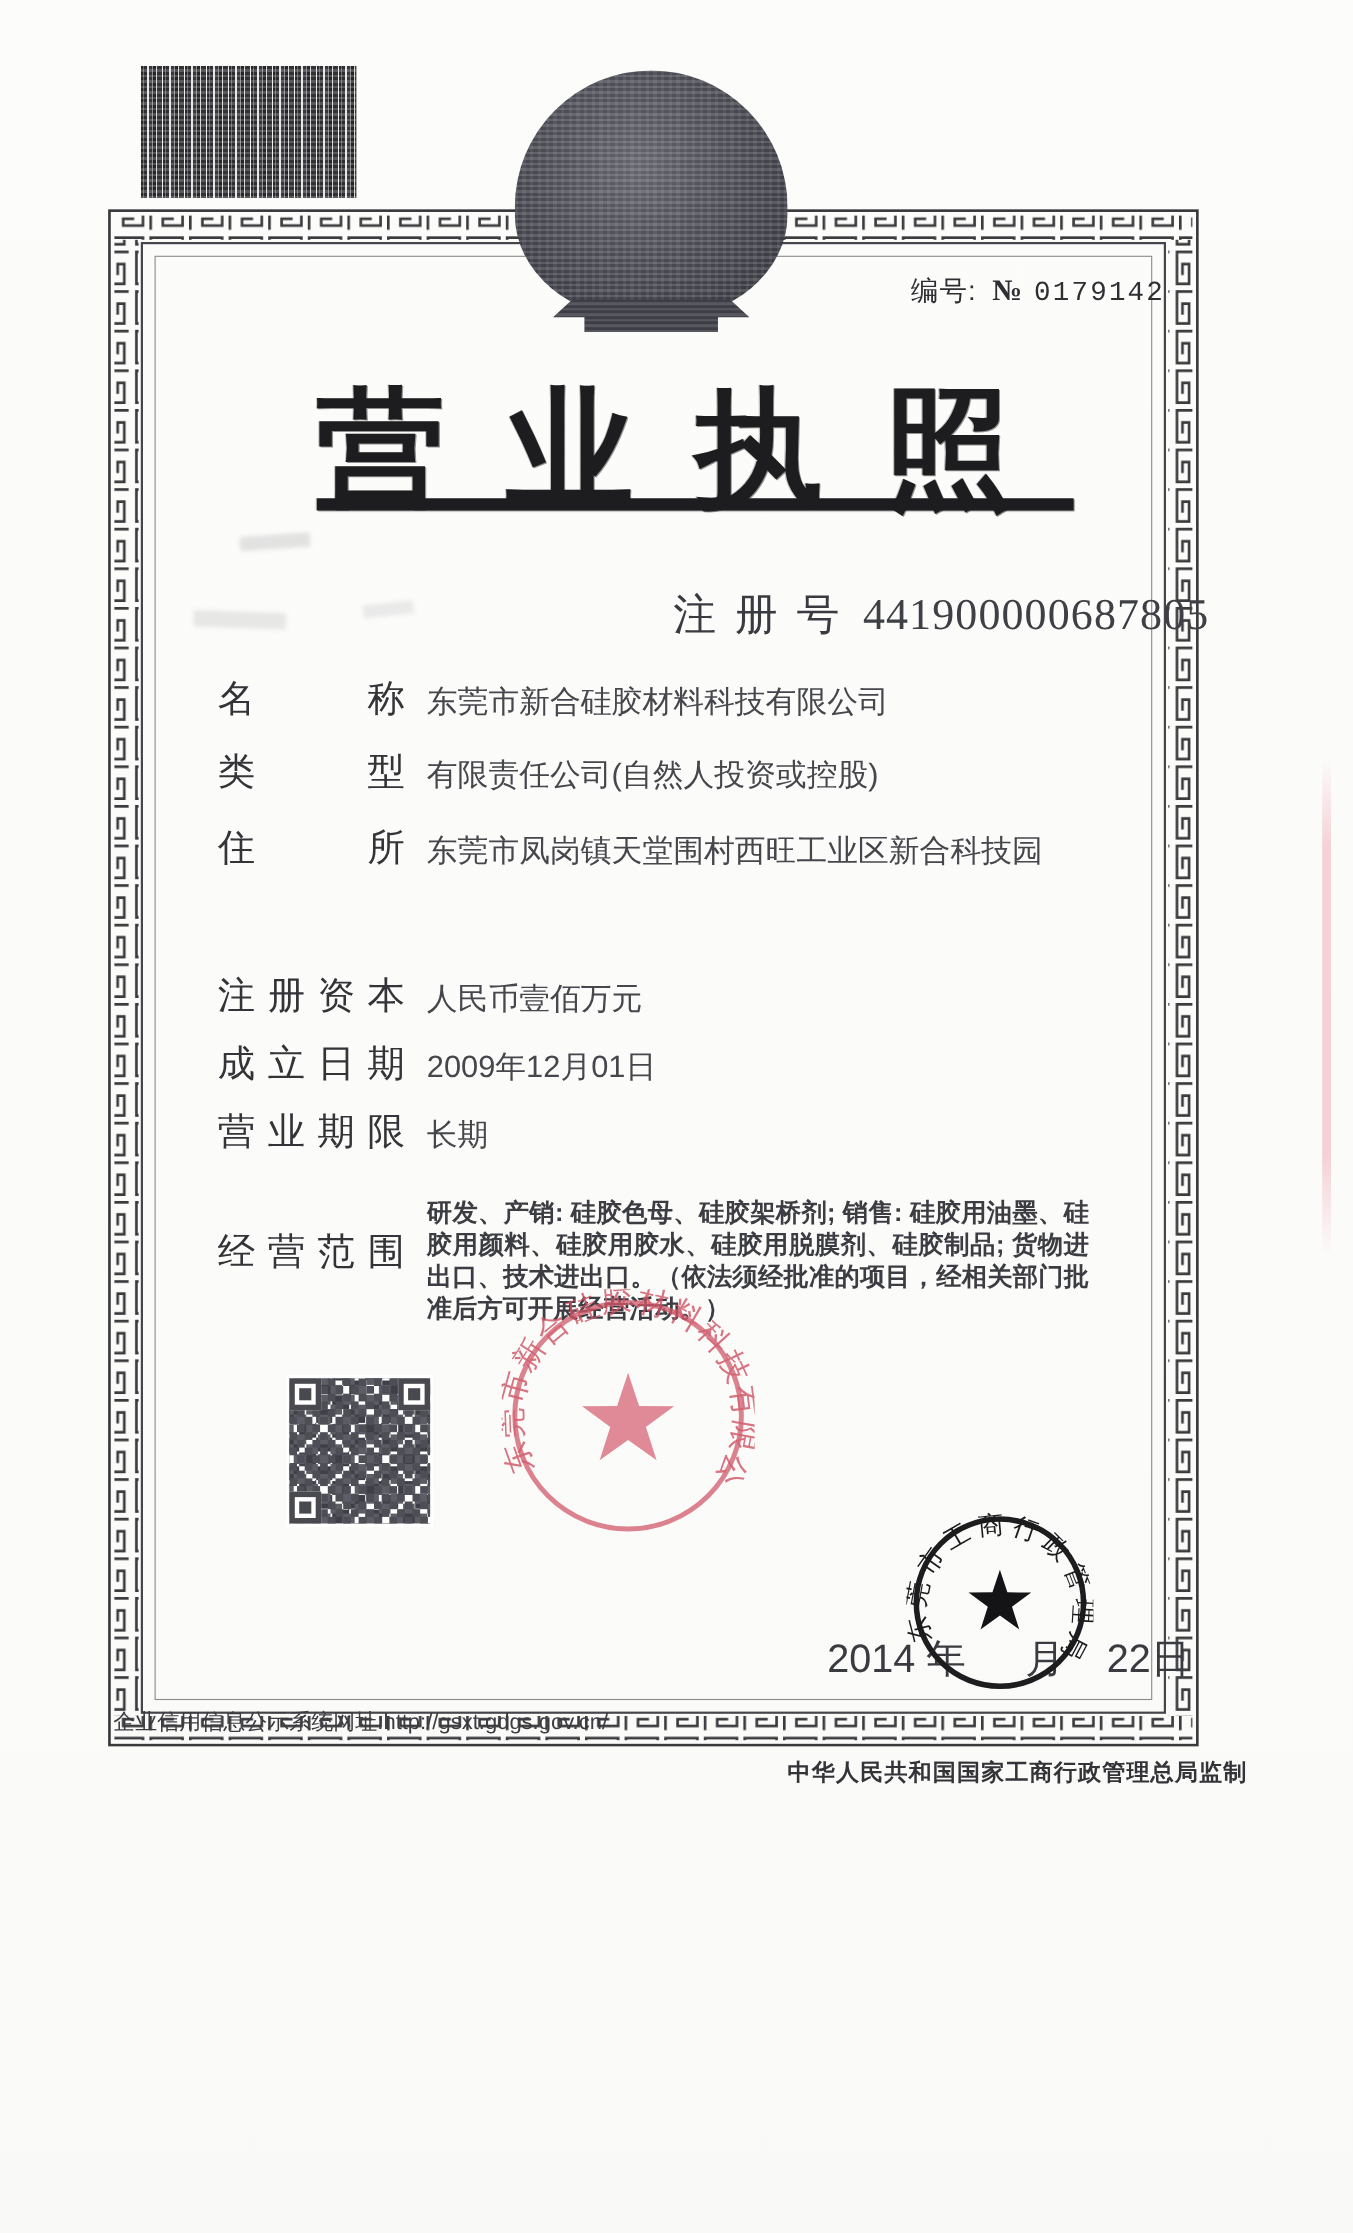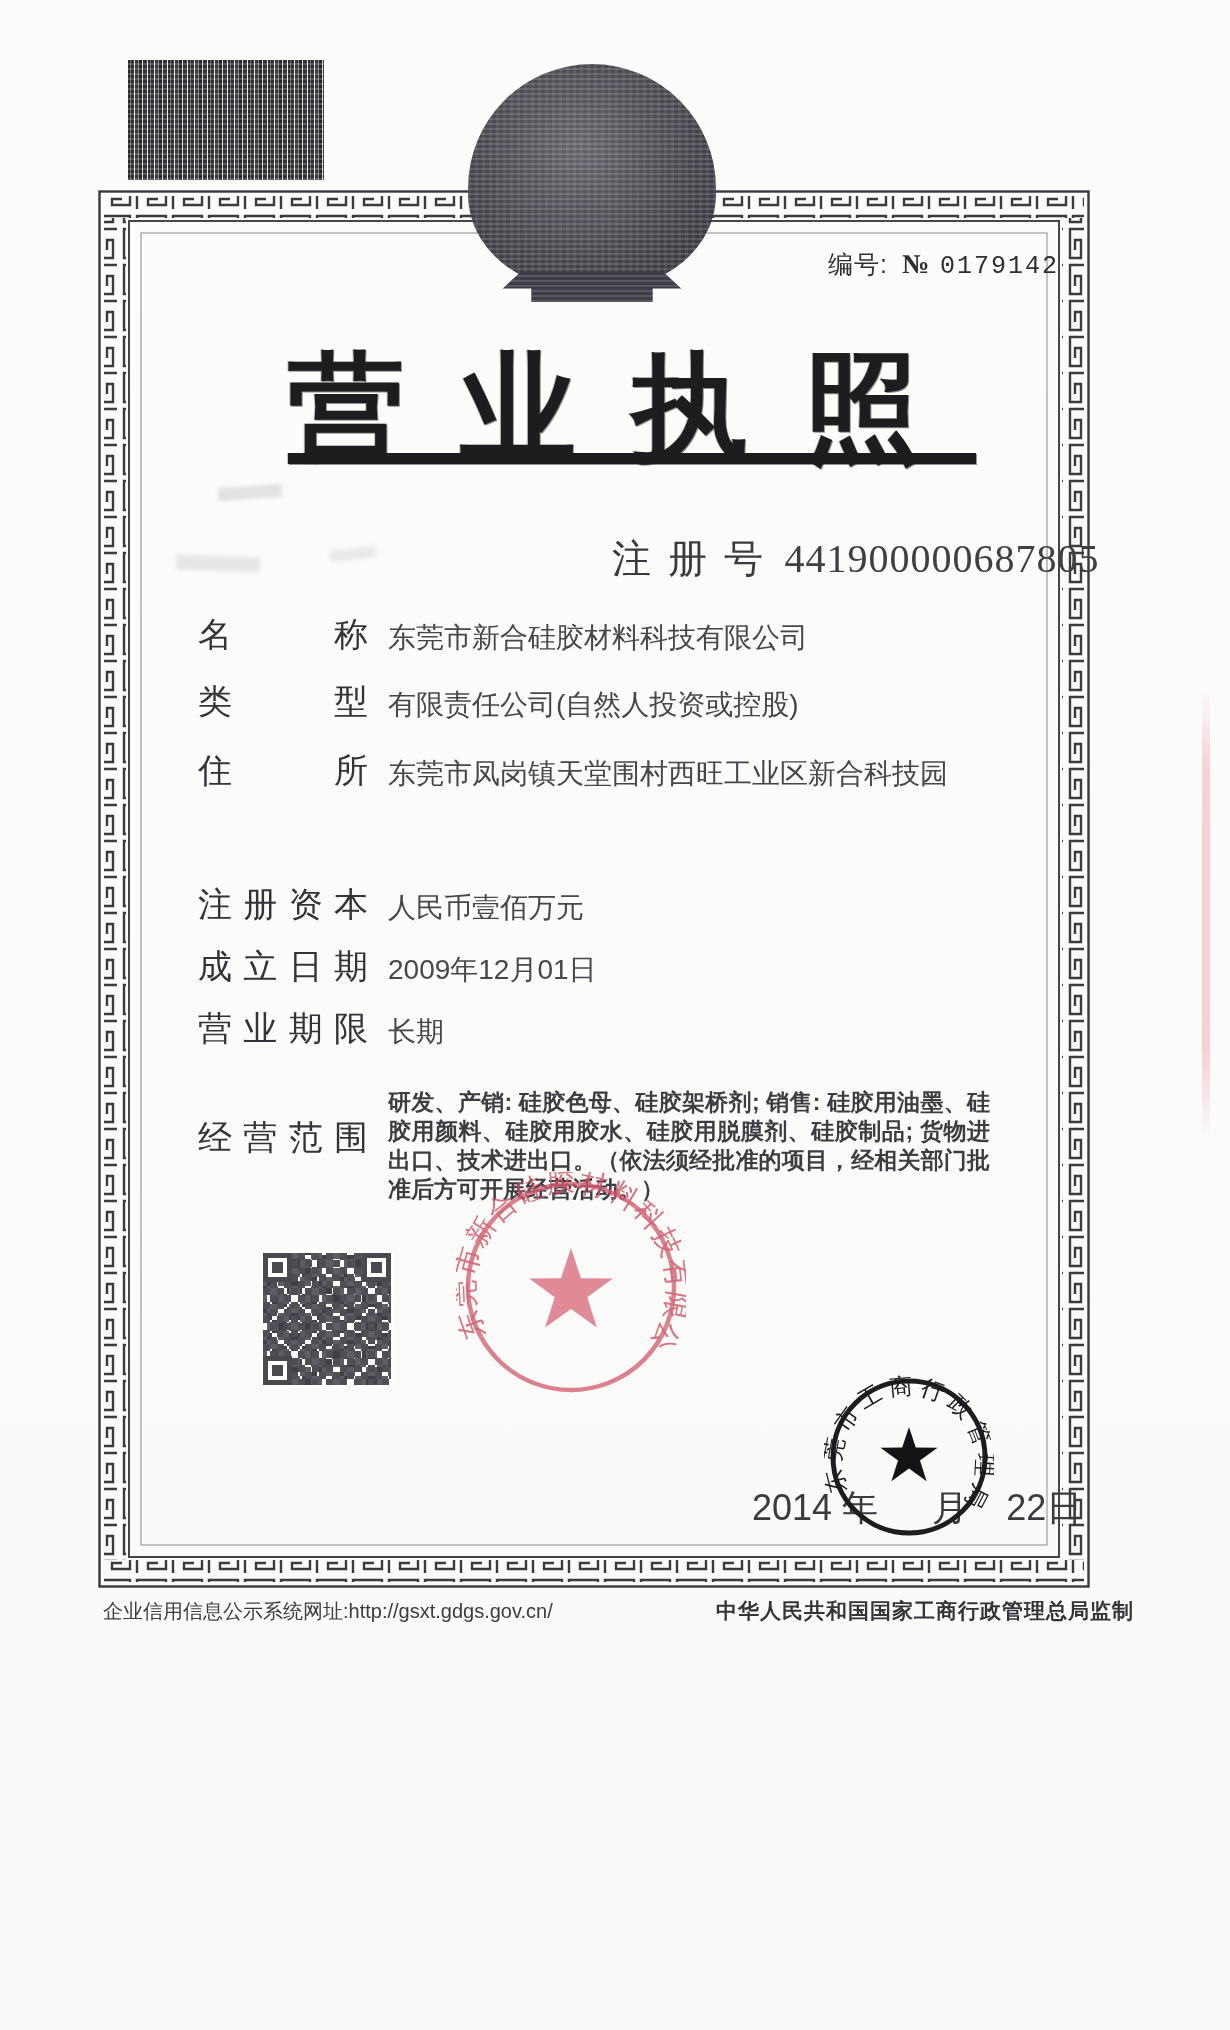--- a/index.html
+++ b/index.html
@@ -92,21 +92,21 @@
   }
   .finder { position:absolute; width:29px; height:29px; border:5px solid #3a3a42; background:#fff; }
   .finder::after { content:""; position:absolute; inset:4px; background:#3a3a42; }
   .finder.tl { left:0; top:0; } .finder.tr { right:0; top:0; } .finder.bl { left:0; bottom:0; }
 
   
   .seal-red { left:456px; top:1172px; z-index:7; opacity:.88; }
   .seal-black { left:824px; top:1372px; z-index:8; }
 
   
-  .footer-left { left:103px; top:1598px; font-size:20px; color:#3b3c40; z-index:6; }
+  .footer-left { left:103px; top:1552px; font-size:20px; color:#3b3c40; z-index:6; }
   .footer-right { left:716px; top:1597px; font-size:21px; font-weight:600; color:#333338; z-index:6; letter-spacing:1px; }
 
   
   .smudge { position:absolute; background:rgba(95,95,100,.16); filter:blur(2px); z-index:4; }
   .s1 { left:218px; top:486px; width:64px; height:13px; transform:rotate(-4deg); }
   .s2 { left:176px; top:556px; width:84px; height:15px; transform:rotate(2deg); background:rgba(95,95,100,.13); }
   .s3 { left:330px; top:548px; width:46px; height:12px; transform:rotate(-6deg); background:rgba(95,95,100,.11); }
   .pink-line {
     left:1202px; top:690px; width:8px; height:450px; border-radius:4px; z-index:3;
     background:linear-gradient(180deg, rgba(231,120,140,0) 0%, rgba(231,120,140,.32) 18%, rgba(231,120,140,.32) 80%, rgba(231,120,140,0) 100%);

